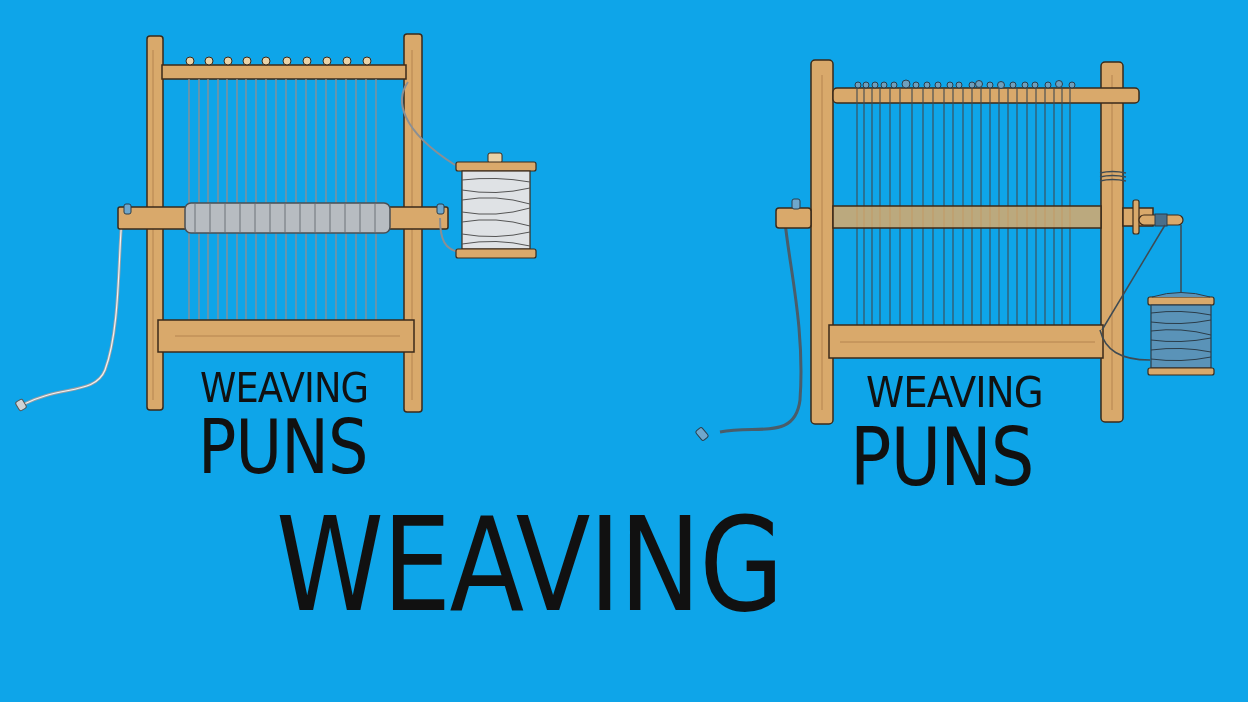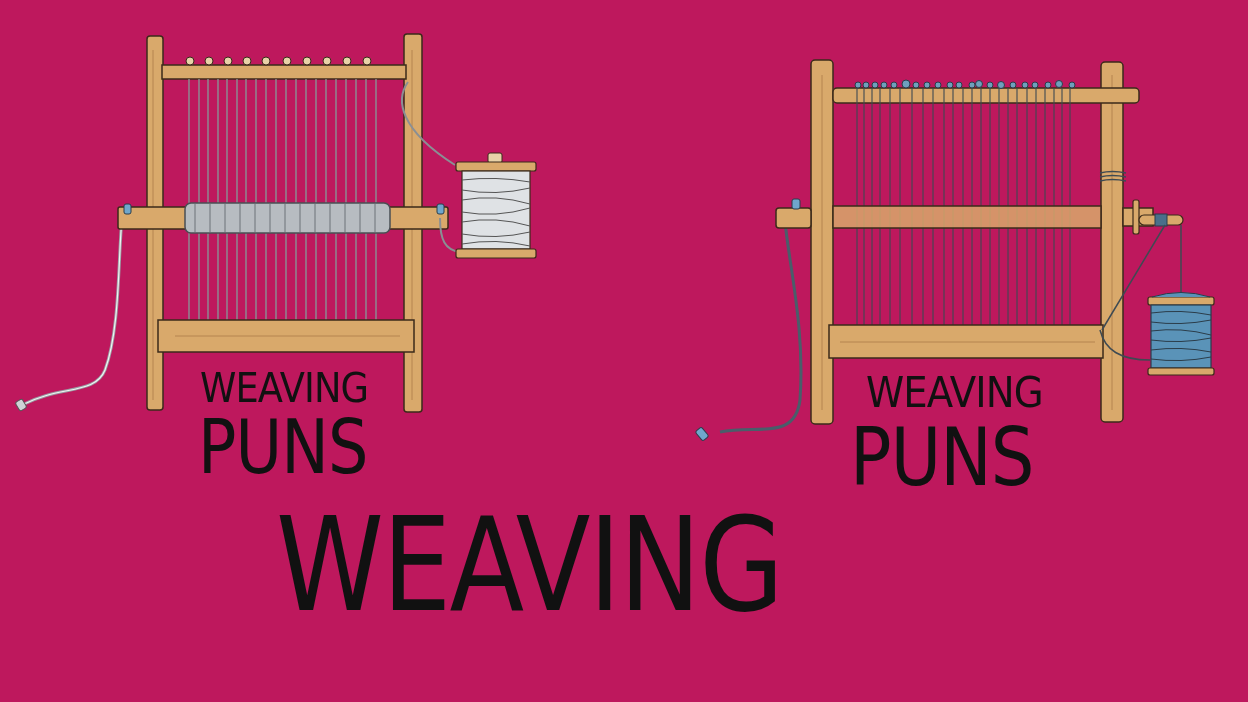--- a/index.html
+++ b/index.html
@@ -1,16 +1,16 @@
 <!DOCTYPE html>
 <html><head>
 <meta charset="utf-8">
 <style>
   html,body{margin:0;padding:0;background:#ffffff;}
-  #stage{position:relative;width:1248px;height:702px;overflow:hidden;background:#be185d;font-family:"DejaVu Sans","Liberation Sans",sans-serif;}
+  #stage{position:relative;width:1248px;height:702px;overflow:hidden;background:#0ea5e9;font-family:"DejaVu Sans","Liberation Sans",sans-serif;}
   .loom{position:absolute;}
   .label{position:absolute;color:#111111;font-family:"DejaVu Sans","Liberation Sans",sans-serif;font-weight:normal;line-height:1;white-space:nowrap;letter-spacing:-1px;}
   #left-title-1{left:200px;top:368px;font-size:40px;transform:scaleX(0.92);transform-origin:left top;}
   #left-title-2{left:198px;top:410px;font-size:74px;transform:scaleX(0.86);transform-origin:left top;}
   #right-title-1{left:866px;top:372px;font-size:42px;transform:scaleX(0.92);transform-origin:left top;}
   #right-title-2{left:850px;top:418px;font-size:80px;transform:scaleX(0.86);transform-origin:left top;}
   #main-title{left:276px;top:500px;font-size:130px;transform:scaleX(0.84);transform-origin:left top;letter-spacing:-2px;}
 </style>
 </head>
 <body>

